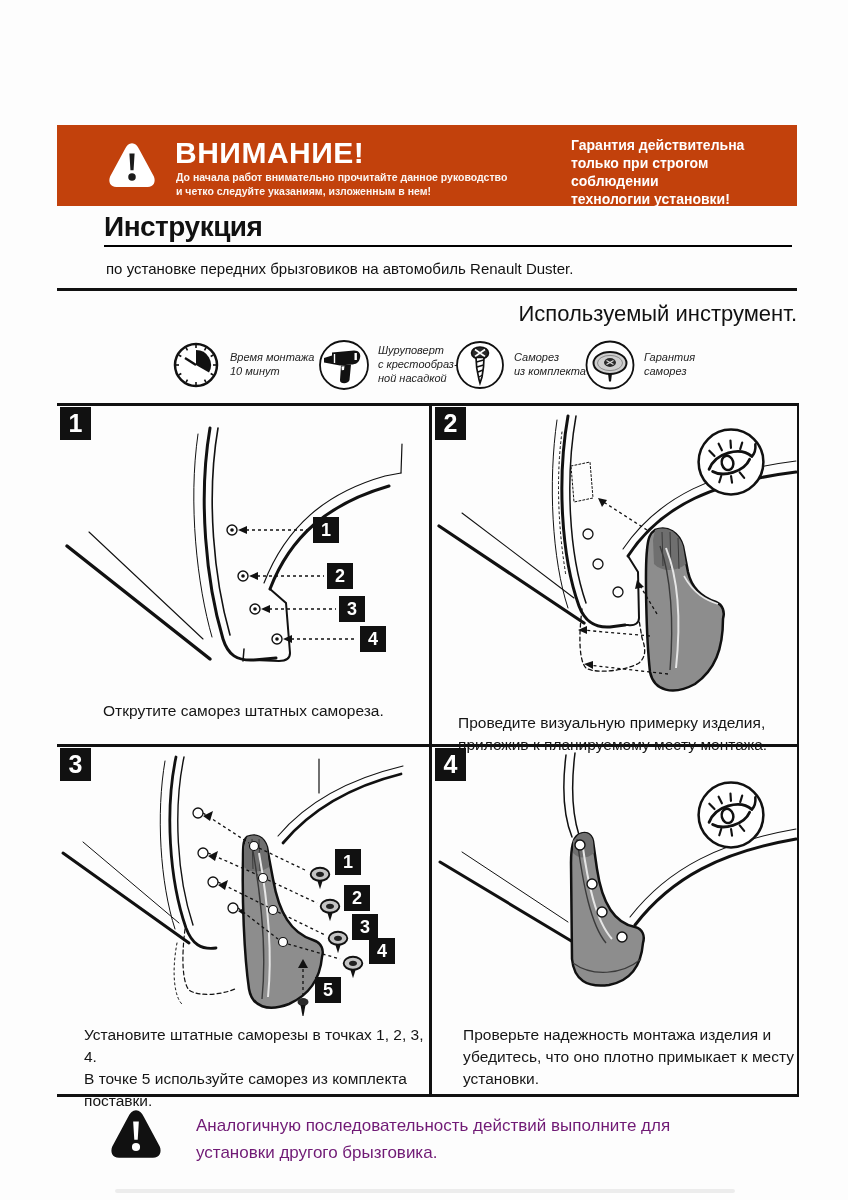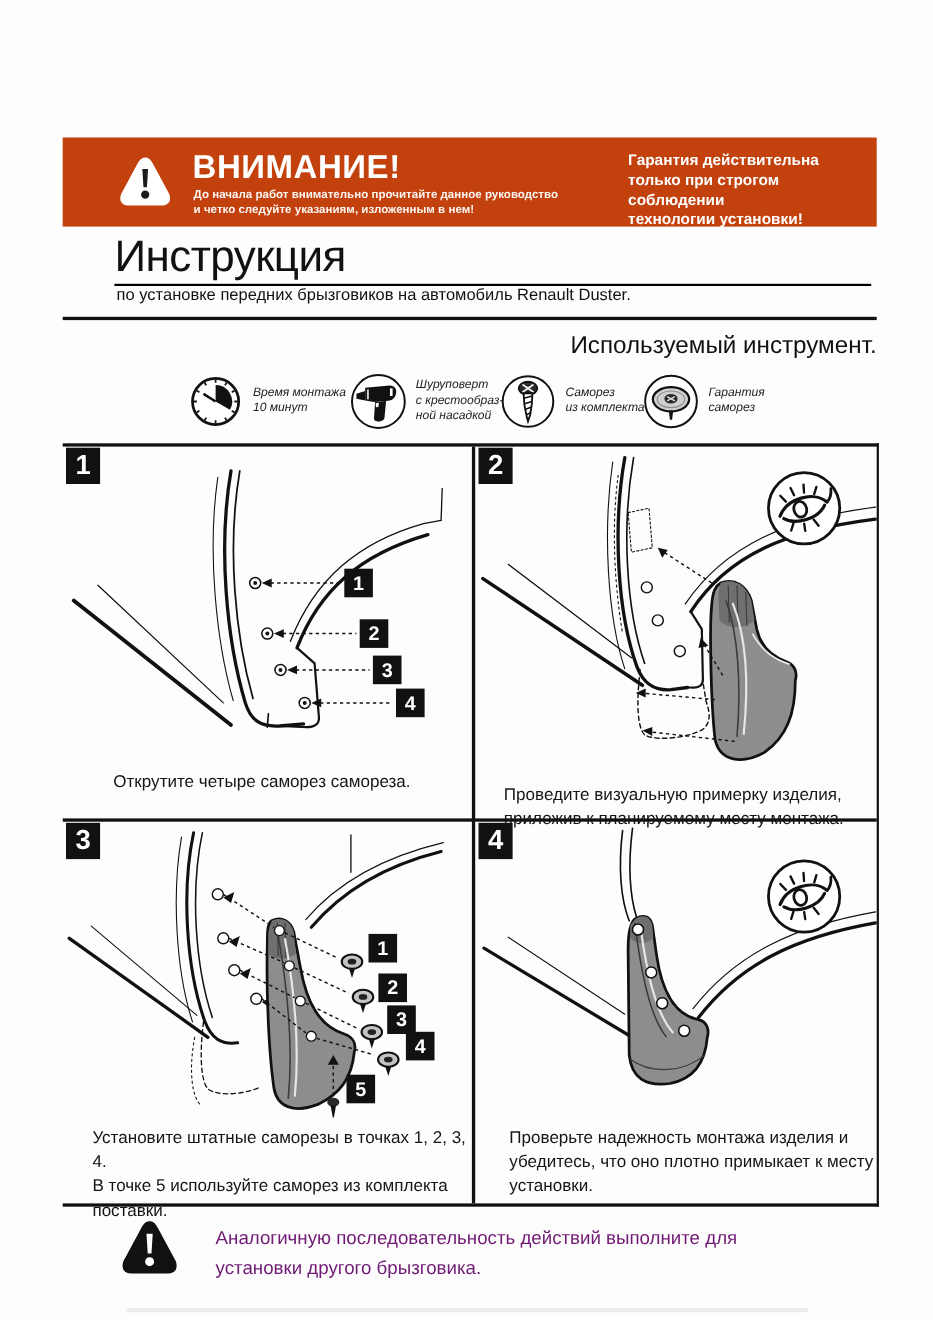--- a/index.html
+++ b/index.html
@@ -12,21 +12,21 @@
 
   
   .banner{left:57px;top:125px;width:740px;height:81px;background:#c2410c;color:#fff}
   .banner-tri{left:50px;top:14px;width:50px;height:52px}
   .banner-title{left:118px;top:11px;font-size:30px;font-weight:bold;letter-spacing:.5px}
   .banner-note{left:119px;top:46px;font-size:10.5px;line-height:1.3;font-weight:bold;opacity:.95}
   .banner-warranty{left:514px;top:12px;font-size:14px;font-weight:bold;line-height:1.28}
 
   
   .title-wrap{left:104px;top:211px;width:688px;border-bottom:2.5px solid #000;padding-bottom:2px}
-  .doc-title{font-size:40px;font-weight:normal;letter-spacing:-.5px}
+  .doc-title{font-size:28px;font-weight:bold;letter-spacing:-.5px}
   .doc-subtitle{left:106px;top:260px;font-size:15px}
   .rule{background:#111}
   .rule-1{left:57px;top:288px;width:740px;height:3px}
 
   
   .tools-heading{left:57px;top:301px;width:740px;text-align:right;font-size:22px}
   .tool{top:337px;height:56px;display:flex;align-items:center;gap:8px}
   .tool-ic{width:52px;height:52px;flex:0 0 auto}
   .tool-label{font-size:11px;font-style:italic;line-height:1.25;color:#222}
 
@@ -215,21 +215,21 @@
           <polygon points="192,170 201,166 201,174"></polygon>
         <polygon points="204,203 213,199 213,207"></polygon>
           <polygon points="226,233 235,229 235,237"></polygon>
       </g>
     </svg>
     <div class="abs stepnum">1</div>
     <div class="abs mk" style="left:256px;top:111px">1</div>
     <div class="abs mk" style="left:270px;top:157px">2</div>
     <div class="abs mk" style="left:282px;top:190px">3</div>
     <div class="abs mk" style="left:303px;top:220px">4</div>
-    <div class="abs caption pre cap-1">Открутите четыре саморез самореза.</div>
+    <div class="abs caption pre cap-1">Открутите саморез штатных самореза.</div>
   </div>
 
   <div class="abs cell cell-2">
     <svg class="abs panel-svg" width="365" height="300" viewBox="0 0 365 300">
       <g stroke="#111" fill="none" stroke-linecap="round">
         <path d="M7,120 L152,217" stroke-width="3.2"></path>
         <path d="M30,107 L142,192" stroke-width="1.1"></path>
         <path d="M136,10 C125,72 129,150 147,200 C153,216 163,222 178,221 L193,219" stroke-width="3"></path>
         <path d="M144,10 C133,72 137,148 154,197" stroke-width="1.5"></path>
         <path d="M125,14 C116,76 120,154 136,202" stroke-width="1"></path>

